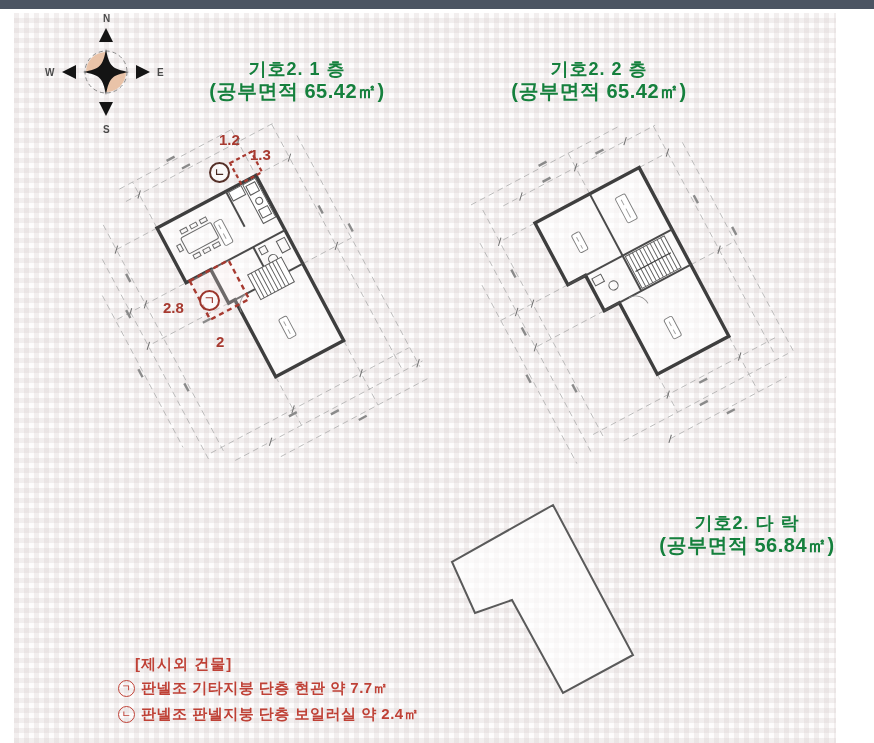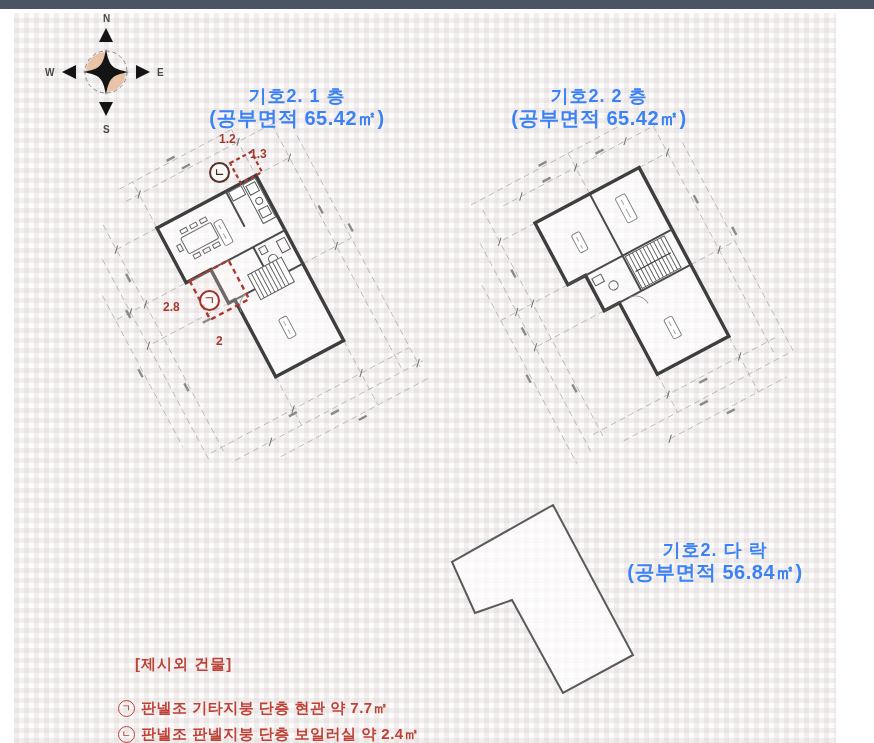--- a/index.html
+++ b/index.html
@@ -4,30 +4,30 @@
 <style>
   html,body{margin:0;padding:0;background:#fff;}
   .stage{position:relative;width:874px;height:743px;background:#ffffff;overflow:hidden;
          font-family:"Liberation Sans","DejaVu Sans",sans-serif;}
   .topbar{position:absolute;left:0;top:0;width:874px;height:9px;background:#4b5462;}
   .paper{position:absolute;left:14px;top:13px;width:822px;height:730px;background-color:#fdfcfc;
     background-image:
       repeating-linear-gradient(0deg, rgba(216,206,206,0.30) 0 5px, rgba(255,255,255,0) 5px 10px),
       repeating-linear-gradient(90deg, rgba(216,206,206,0.30) 0 5px, rgba(255,255,255,0) 5px 10px);}
   svg.draw{position:absolute;left:0;top:0;}
-  .title{position:absolute;text-align:center;font-weight:bold;color:#3b82f6;letter-spacing:1px;margin-top:27px;}
+  .title{position:absolute;text-align:center;font-weight:bold;color:#15803d;letter-spacing:1px;}
   .title .l1{font-size:18px;line-height:22px;}
   .title .l2{font-size:20px;line-height:22px;letter-spacing:0.5px;}
-  .red-dim{position:absolute;color:#a73a30;font-weight:bold;font-size:12px;line-height:15px;}
+  .red-dim{position:absolute;color:#a73a30;font-weight:bold;font-size:15px;line-height:15px;}
   .marker{position:absolute;width:17px;height:17px;border-radius:50%;text-align:center;
           font-size:11px;line-height:16px;font-weight:bold;background:rgba(255,255,255,0.55);}
   .marker.dark{border:2px solid #553028;color:#46271f;}
   .marker.red{border:2px solid #9c362c;color:#9c362c;}
   .footer{position:absolute;left:118px;top:655px;color:#bf4136;font-weight:bold;font-size:15px;}
-  .footer .head{margin-left:17px;margin-bottom:25px;letter-spacing:1px;}
+  .footer .head{margin-left:17px;margin-bottom:5px;letter-spacing:1px;}
   .footer .item{margin-bottom:7px;display:flex;align-items:center;letter-spacing:0.5px;}
   .footer .fmarker{display:inline-block;width:15px;height:15px;border:1.6px solid #bf4136;border-radius:50%;
           font-size:9px;line-height:15px;text-align:center;margin-right:6px;flex:0 0 auto;}
   .compass-label{fill:#4a4a4a;font-size:10px;font-weight:bold;font-family:"Liberation Sans",sans-serif;}
 </style>
 </head>
 <body>
 
 <div class="stage">
   <div class="topbar"></div>
@@ -269,21 +269,21 @@
   <div class="title" style="left:187px;top:58px;width:220px;">
     <div class="l1">기호2. 1 층</div>
     <div class="l2">(공부면적  65.42㎡)</div>
   </div>
 
   <div class="title" style="left:489px;top:58px;width:220px;">
     <div class="l1">기호2. 2 층</div>
     <div class="l2">(공부면적  65.42㎡)</div>
   </div>
 
-  <div class="title" style="left:600px;top:512px;width:230px;">
+  <div class="title" style="left:632px;top:512px;width:230px;">
     <div class="l1">기호2. 다 락</div>
     <div class="l2">(공부면적  56.84㎡)</div>
   </div>
 
   <div class="red-dim" style="left:219px;top:132px;">1.2</div>
   <div class="red-dim" style="left:250px;top:147px;">1.3</div>
   <div class="red-dim" style="left:163px;top:300px;">2.8</div>
   <div class="red-dim" style="left:216px;top:334px;">2</div>
 
   <div class="marker dark" style="left:209px;top:162px;">ㄴ</div>

